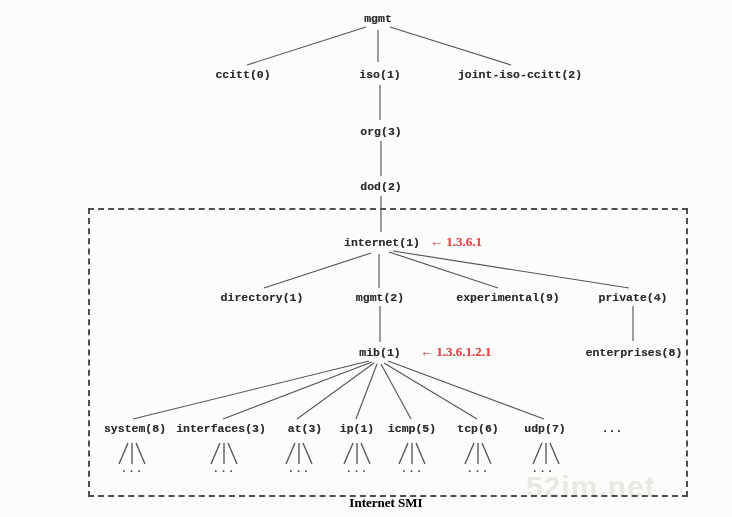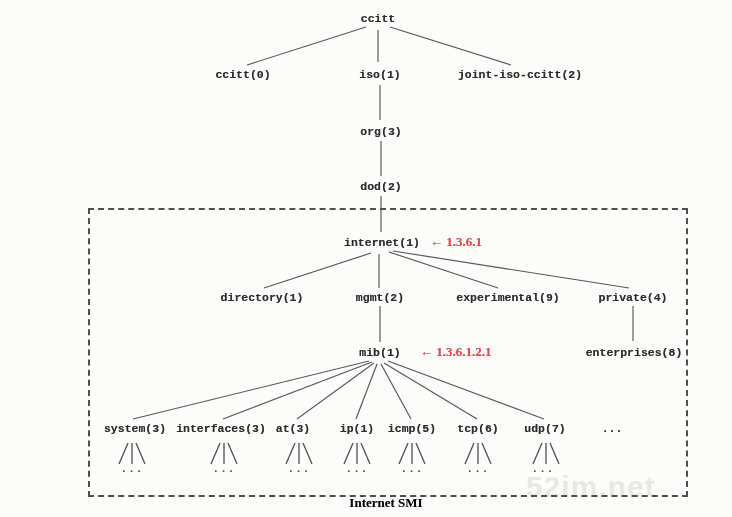--- a/index.html
+++ b/index.html
@@ -137,38 +137,38 @@
         <line x1="478" y1="443" x2="478" y2="464"></line>
         <line x1="482" y1="443" x2="491" y2="464"></line>
     </g>
     <g class="fan">
       <line x1="533" y1="464" x2="542" y2="443"></line>
         <line x1="546" y1="443" x2="546" y2="464"></line>
         <line x1="550" y1="443" x2="559" y2="464"></line>
     </g>
   </svg>
 
-  <div class="node" style="left:378px;top:18px">ccitt</div>
+  <div class="node" style="left:378px;top:18px">mgmt</div>
   <div class="node" style="left:243px;top:74px">ccitt(0)</div>
   <div class="node" style="left:380px;top:74px">iso(1)</div>
   <div class="node" style="left:520px;top:74px">joint-iso-ccitt(2)</div>
   <div class="node" style="left:381px;top:131px">org(3)</div>
   <div class="node" style="left:381px;top:186px">dod(2)</div>
   <div class="node" style="left:382px;top:242px">internet(1)</div>
   <div class="ann" style="left:430px;top:242px">← 1.3.6.1</div>
   <div class="node" style="left:262px;top:297px">directory(1)</div>
   <div class="node" style="left:380px;top:297px">mgmt(2)</div>
   <div class="node" style="left:508px;top:297px">experimental(9)</div>
   <div class="node" style="left:633px;top:297px">private(4)</div>
   <div class="node" style="left:380px;top:352px">mib(1)</div>
   <div class="ann" style="left:420px;top:352px">← 1.3.6.1.2.1</div>
   <div class="node" style="left:634px;top:352px">enterprises(8)</div>
-  <div class="node" style="left:135px;top:428px">system(3)</div>
+  <div class="node" style="left:135px;top:428px">system(8)</div>
   <div class="node" style="left:221px;top:428px">interfaces(3)</div>
-  <div class="node" style="left:293px;top:428px">at(3)</div>
+  <div class="node" style="left:305px;top:428px">at(3)</div>
   <div class="node" style="left:357px;top:428px">ip(1)</div>
   <div class="node" style="left:412px;top:428px">icmp(5)</div>
   <div class="node" style="left:478px;top:428px">tcp(6)</div>
   <div class="node" style="left:545px;top:428px">udp(7)</div>
   <div class="node" style="left:612px;top:428px">...</div>
 
   <div class="dots" style="left:132px;top:469px">...</div>
   <div class="dots" style="left:224px;top:469px">...</div>
   <div class="dots" style="left:299px;top:469px">...</div>
   <div class="dots" style="left:357px;top:469px">...</div>

